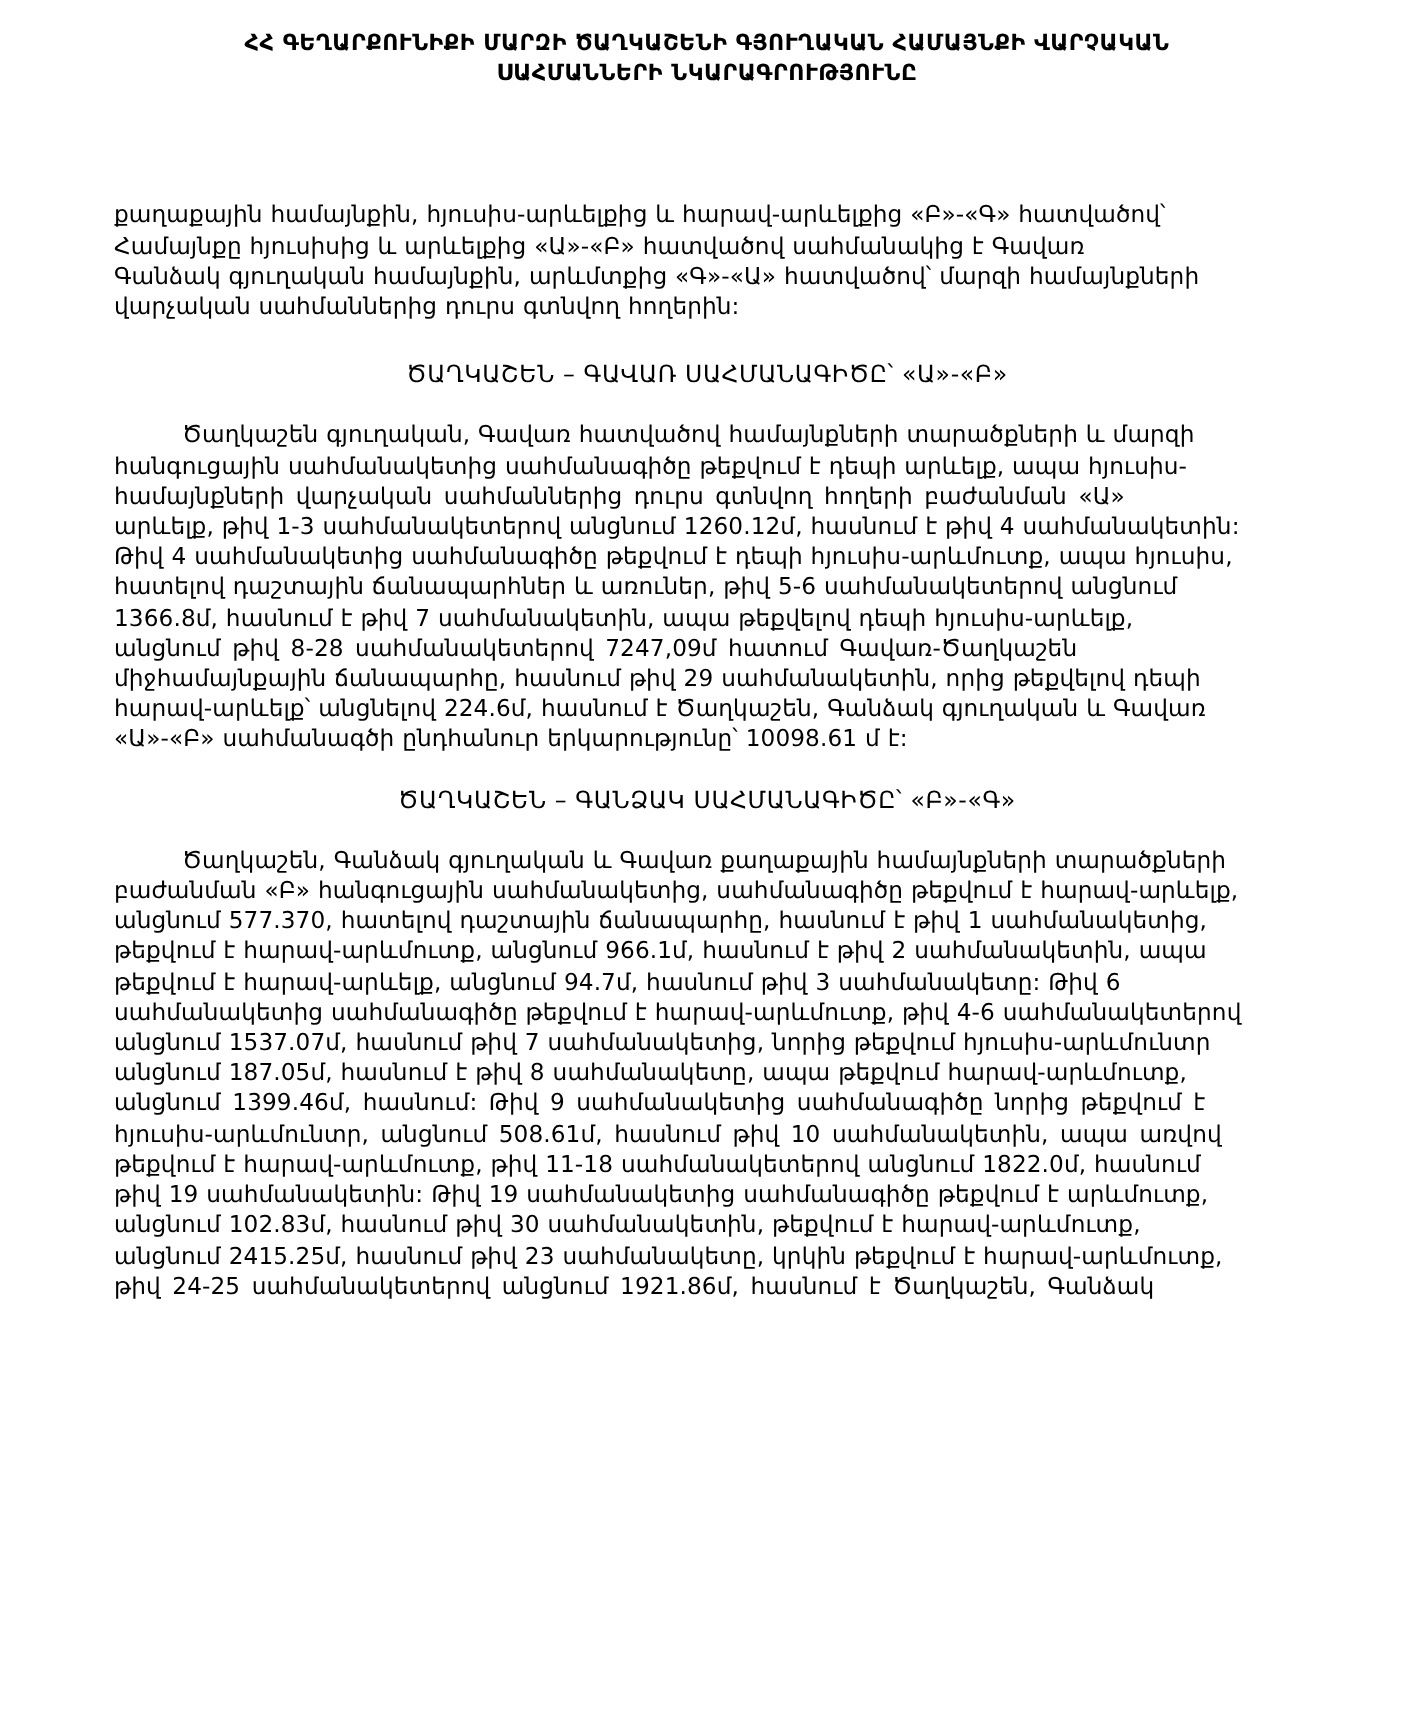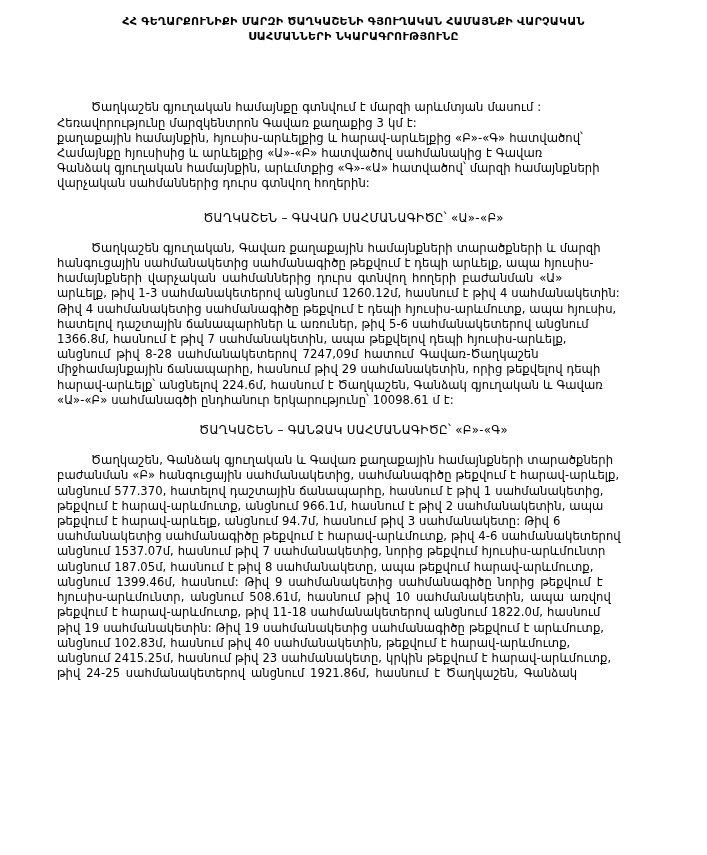--- a/index.html
+++ b/index.html
@@ -67,40 +67,36 @@
 
 <div class="page">
 
   <div class="doc-title">
     <span class="tline">ՀՀ ԳԵՂԱՐՔՈՒՆԻՔԻ ՄԱՐԶԻ ԾԱՂԿԱՇԵՆԻ ԳՅՈՒՂԱԿԱՆ ՀԱՄԱՅՆՔԻ ՎԱՐՉԱԿԱՆ</span>
     <span class="tline">ՍԱՀՄԱՆՆԵՐԻ ՆԿԱՐԱԳՐՈՒԹՅՈՒՆԸ</span>
   </div>
 
   <div class="title-gap"></div>
 
-  <div class="para">
-    <span class="nowrapline" style="text-indent:34px;">Ծաղկաշեն գյուղական համայնքը գտնվում է մարզի արևմտյան մասում :</span>
-    <span class="nowrapline">Հեռավորությունը մարզկենտրոն Գավառ քաղաքից 3 կմ է:</span>
-  </div>
 
   <div class="para">
     <span class="nowrapline">քաղաքային համայնքին, հյուսիս-արևելքից և հարավ-արևելքից «Բ»-«Գ» հատվածով՝</span>
     <span class="nowrapline">Համայնքը հյուսիսից և արևելքից «Ա»-«Բ» հատվածով սահմանակից է Գավառ</span>
     <span class="nowrapline">Գանձակ գյուղական համայնքին, արևմտքից «Գ»-«Ա» հատվածով՝ մարզի համայնքների</span>
     <span class="nowrapline">վարչական սահմաններից դուրս գտնվող հողերին:</span>
   </div>
 
   <div class="gap-lg"></div>
 
   <div class="section-heading">ԾԱՂԿԱՇԵՆ – ԳԱՎԱՌ  ՍԱՀՄԱՆԱԳԻԾԸ՝ «Ա»-«Բ»</div>
 
   <div class="gap-md"></div>
 
   <div class="para">
-    <span class="nowrapline" style="text-indent:34px;">Ծաղկաշեն գյուղական, Գավառ քաղաքային համայնքների տարածքների և մարզի</span>
+    <span class="nowrapline" style="text-indent:34px;">Ծաղկաշեն գյուղական, Գավառ հատվածով համայնքների տարածքների և մարզի</span>
     <span class="nowrapline">հանգուցային սահմանակետից սահմանագիծը թեքվում է դեպի արևելք, ապա հյուսիս-</span>
     <span class="nowrapline spaced">համայնքների վարչական սահմաններից դուրս գտնվող հողերի բաժանման  «Ա»</span>
     <span class="nowrapline">արևելք, թիվ 1-3 սահմանակետերով անցնում 1260.12մ, հասնում է թիվ 4 սահմանակետին:</span>
     <span class="nowrapline">Թիվ 4 սահմանակետից սահմանագիծը թեքվում է դեպի հյուսիս-արևմուտք, ապա հյուսիս,</span>
     <span class="nowrapline">հատելով դաշտային ճանապարհներ և առուներ, թիվ 5-6 սահմանակետերով անցնում</span>
     <span class="nowrapline">1366.8մ, հասնում է թիվ 7 սահմանակետին, ապա թեքվելով դեպի հյուսիս-արևելք,</span>
     <span class="nowrapline spaced">անցնում  թիվ  8-28  սահմանակետերով  7247,09մ  հատում  Գավառ-Ծաղկաշեն</span>
     <span class="nowrapline">միջհամայնքային ճանապարհը, հասնում թիվ 29 սահմանակետին, որից թեքվելով դեպի</span>
     <span class="nowrapline">հարավ-արևելք՝ անցնելով 224.6մ, հասնում է Ծաղկաշեն, Գանձակ գյուղական և Գավառ</span>
     <span class="nowrapline">«Ա»-«Բ» սահմանագծի ընդհանուր երկարությունը՝ 10098.61 մ է:</span>
@@ -118,18 +114,18 @@
     <span class="nowrapline">անցնում 577.370, հատելով դաշտային ճանապարհը, հասնում է թիվ 1 սահմանակետից,</span>
     <span class="nowrapline">թեքվում է հարավ-արևմուտք, անցնում 966.1մ, հասնում է թիվ 2 սահմանակետին, ապա</span>
     <span class="nowrapline">թեքվում է հարավ-արևելք, անցնում 94.7մ, հասնում թիվ 3 սահմանակետը: Թիվ 6</span>
     <span class="nowrapline">սահմանակետից սահմանագիծը թեքվում է հարավ-արևմուտք, թիվ 4-6 սահմանակետերով</span>
     <span class="nowrapline">անցնում 1537.07մ, հասնում թիվ 7 սահմանակետից, նորից թեքվում հյուսիս-արևմունտր</span>
     <span class="nowrapline">անցնում 187.05մ, հասնում է թիվ 8 սահմանակետը, ապա թեքվում հարավ-արևմուտք,</span>
     <span class="nowrapline spaced">անցնում 1399.46մ, հասնում:  Թիվ 9 սահմանակետից սահմանագիծը նորից թեքվում է</span>
     <span class="nowrapline spaced">հյուսիս-արևմունտր, անցնում 508.61մ, հասնում թիվ 10 սահմանակետին,  ապա առվով</span>
     <span class="nowrapline">թեքվում է հարավ-արևմուտք, թիվ 11-18 սահմանակետերով անցնում 1822.0մ, հասնում</span>
     <span class="nowrapline">թիվ 19 սահմանակետին: Թիվ 19 սահմանակետից սահմանագիծը թեքվում է արևմուտք,</span>
-    <span class="nowrapline">անցնում 102.83մ, հասնում թիվ 40 սահմանակետին, թեքվում է հարավ-արևմուտք,</span>
+    <span class="nowrapline">անցնում 102.83մ, հասնում թիվ 30 սահմանակետին, թեքվում է հարավ-արևմուտք,</span>
     <span class="nowrapline">անցնում 2415.25մ, հասնում թիվ 23 սահմանակետը, կրկին թեքվում է հարավ-արևմուտք,</span>
     <span class="nowrapline spaced">թիվ 24-25 սահմանակետերով անցնում 1921.86մ, հասնում է Ծաղկաշեն, Գանձակ</span>
   </div>
 
 </div>
 
 </body></html>

